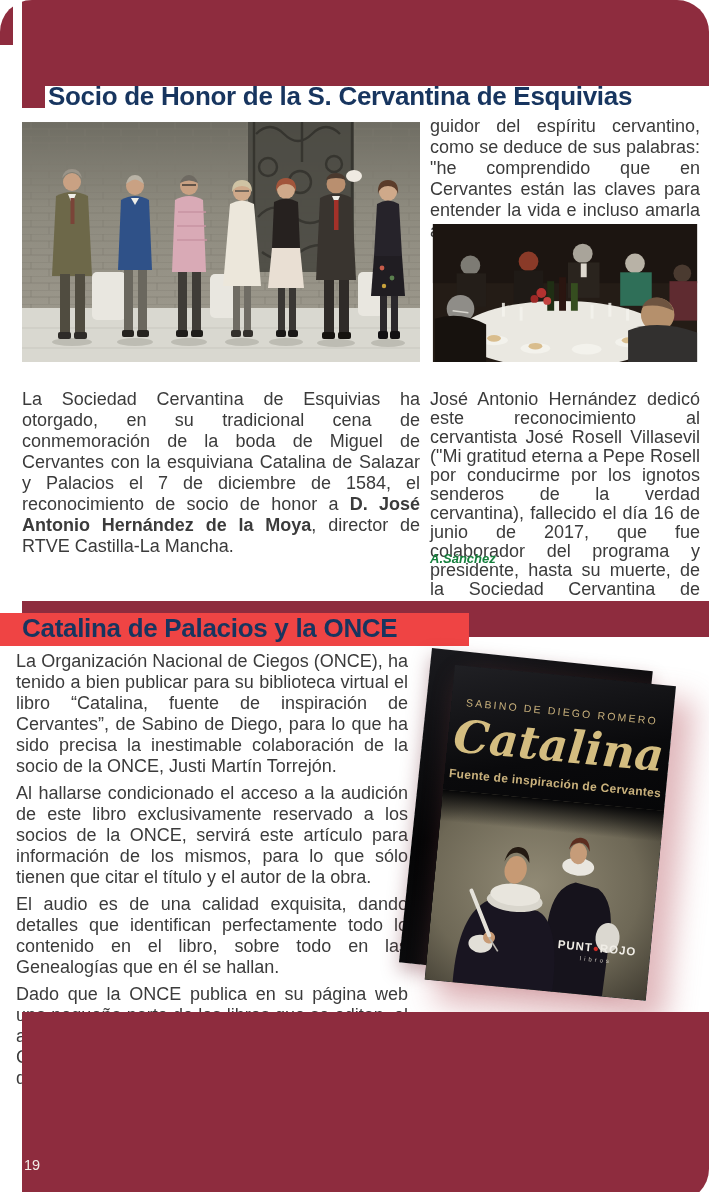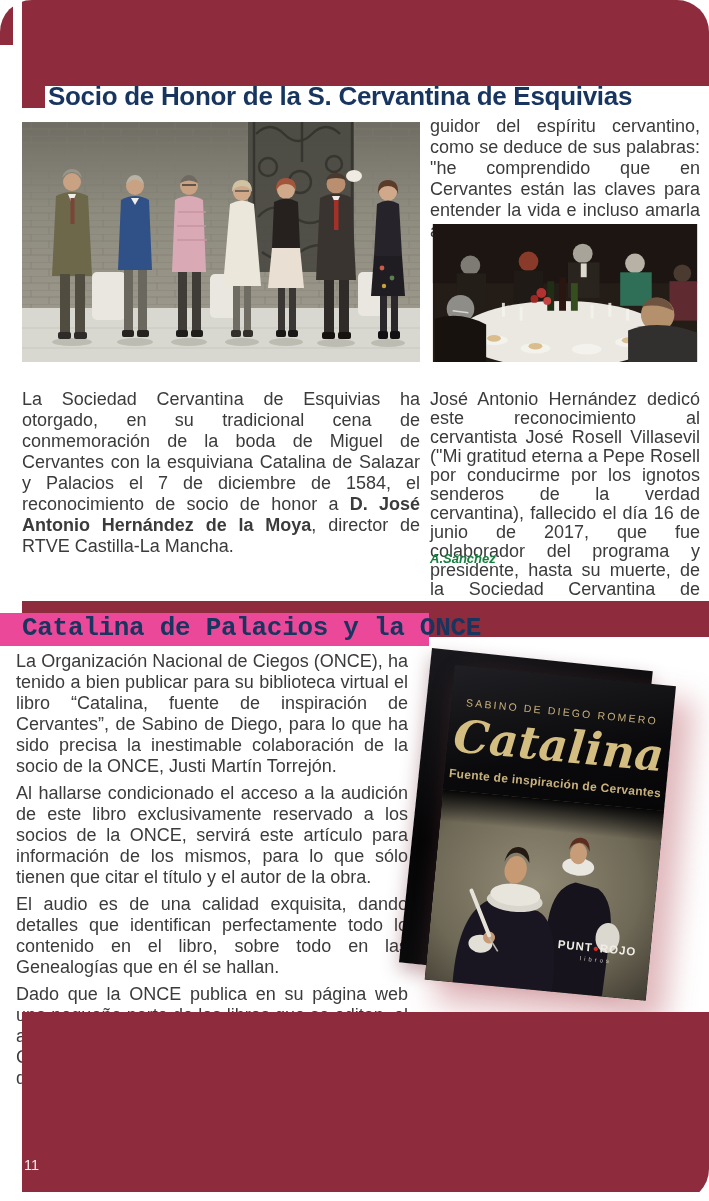--- a/index.html
+++ b/index.html
@@ -19,21 +19,21 @@
   
   .txt{position:absolute;font-size:18px;line-height:21px;color:#3b3b3b;text-align:justify;}
   .txt p{margin:0 0 6px 0;}
   #s1-right-top{left:430px;top:116px;width:270px;}
   #s1-left-body{left:22px;top:389px;width:398px;}
   #s1-right-body{left:430px;top:390px;width:270px;line-height:19px;}
   .byline{position:absolute;left:430px;top:551px;width:270px;text-align:left;
           font-size:13px;font-weight:bold;font-style:italic;color:#15803d;}
   
   .s2-band{position:absolute;left:22px;top:601px;right:0;height:36px;}
-  .s2-titlebox{position:absolute;left:0;top:613px;width:429px;height:33px;background:#ec4899;font-family:Liberation Mono, monospace;}
+  .s2-titlebox{position:absolute;left:0;top:613px;width:469px;height:33px;background:#ef4444;}
   .s2-title{position:absolute;left:22px;top:0;font-size:26px;line-height:31px;font-weight:bold;
             color:#17355f;letter-spacing:-0.3px;white-space:nowrap;}
   #s2-body{left:16px;top:651px;width:392px;}
   
   #books{position:absolute;left:428px;top:645px;width:276px;height:368px;}
   .book{position:absolute;width:222px;height:316px;transform-origin:top left;}
   .book.back{left:4px;top:3px;transform:rotate(6deg);
              background:linear-gradient(150deg,#1a1a1e 0%,#050506 45%,#101012 100%);
              box-shadow:0 8px 18px rgba(100,30,40,0.35);}
   .book.front{left:27px;top:20px;transform:rotate(5.5deg);overflow:hidden;
@@ -299,15 +299,15 @@
           <path d="M60 141 L38 98" stroke="#e5e2da" stroke-width="4" stroke-linecap="round"></path>
           <path d="M60 143 L70 156" stroke="#b9b6ae" stroke-width="1.6"></path>
         </g>
         <rect width="222" height="90" fill="url(#fade)"></rect>
       </svg>
       <div class="cover-publisher"><span>PUNT</span><span class="dot">●</span><span>ROJO</span><span class="libros">libros</span></div>
     </div>
   </div>
 
   <div class="footer maroon"></div>
-  <div class="page-num">11</div>
+  <div class="page-num">19</div>
 
 </div>
 
 </body></html>

